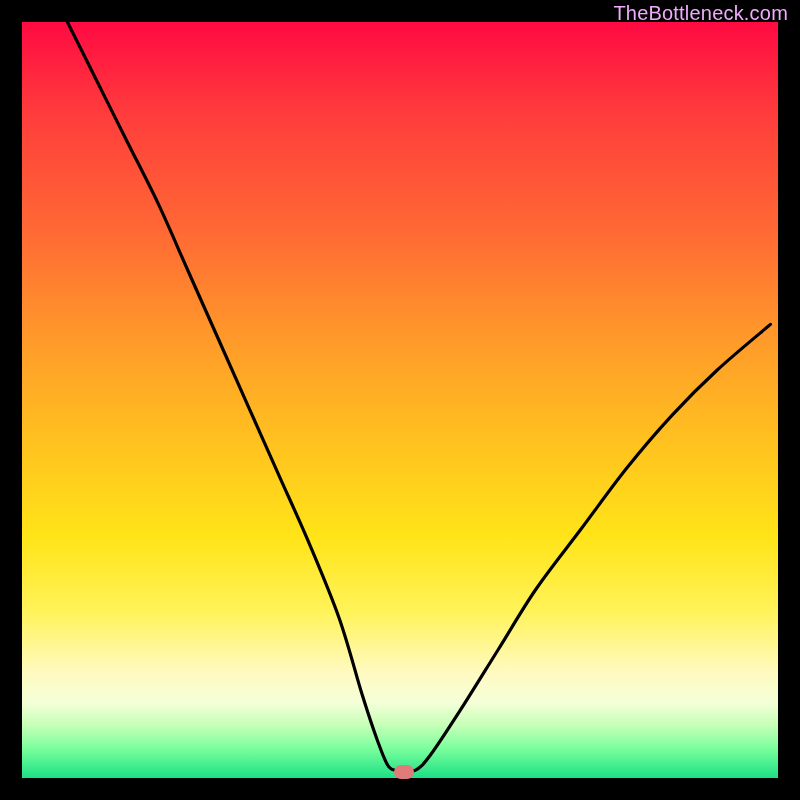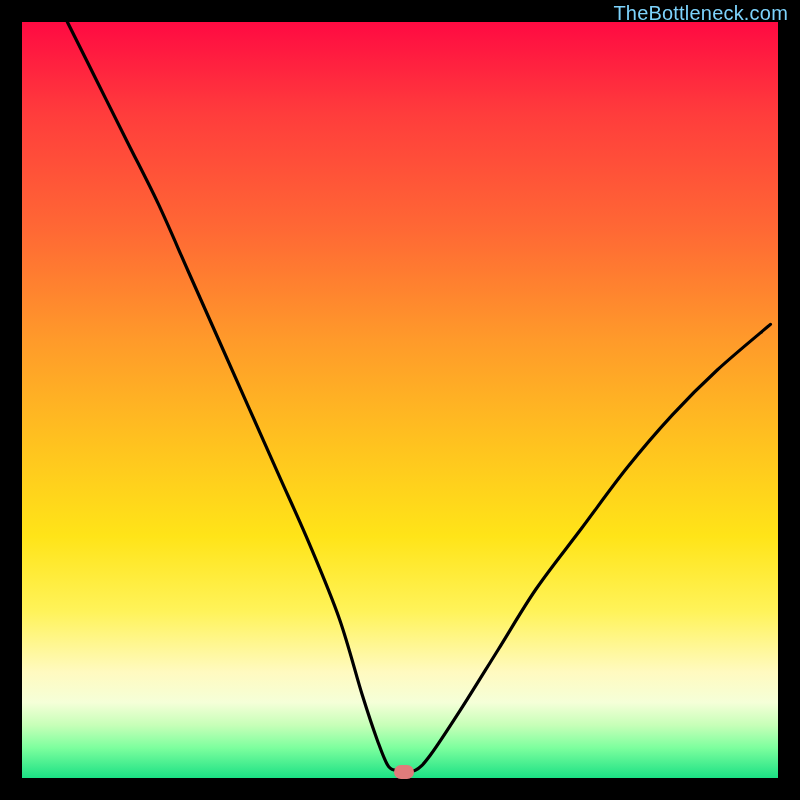--- a/index.html
+++ b/index.html
@@ -37,21 +37,21 @@
       #f5ffd8 90%,
       #c7ffb8 93%,
       #7dff9e 96%,
       #1be084 100%
     );
   }
   .watermark {
     position: absolute;
     top: 2px;
     right: 12px;
-    color: #7dd3fc;
+    color: #f0abfc;
     font-size: 20px;
     font-weight: 500;
     letter-spacing: 0.2px;
     text-align: right;
     user-select: none;
   }
   svg.curve {
     position: absolute;
     left: 0;
     top: 0;

